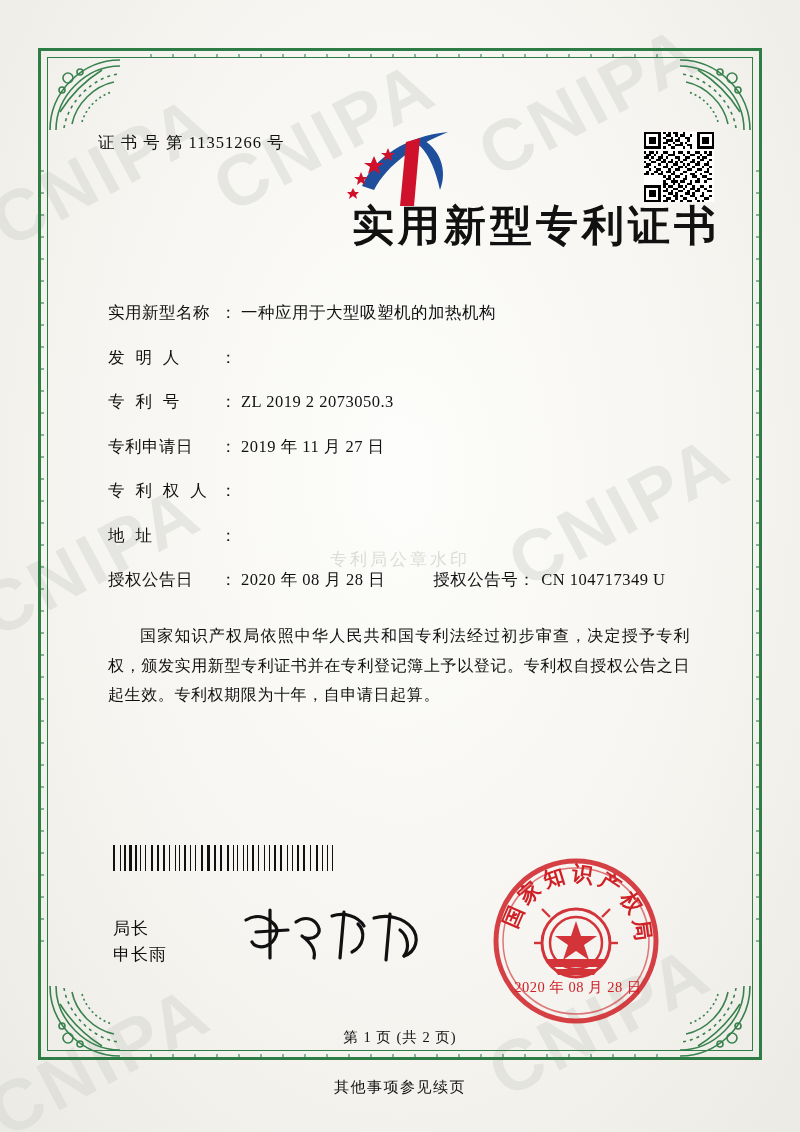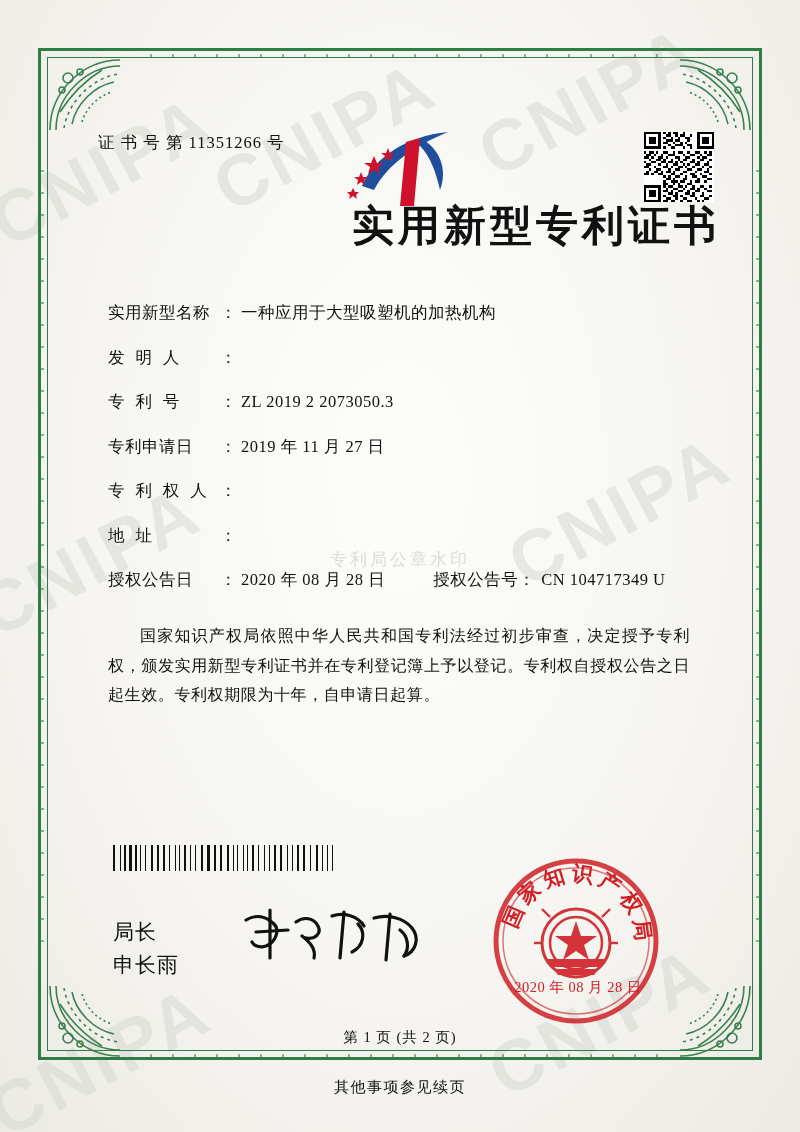--- a/index.html
+++ b/index.html
@@ -198,21 +198,21 @@
     display: block;
     background: #111;
     height: 100%;
     margin-right: 1.5px;
   }
 
   
   .sig-label {
     position: absolute;
     left: 113px; top: 916px;
-    font-size: 21px;
+    font-size: 17px;
     color: #111;
     line-height: 1.55;
     letter-spacing: 1px;
   }
   .sig-hand {
     position: absolute;
     left: 240px; top: 900px;
     width: 190px; height: 70px;
   }
 

